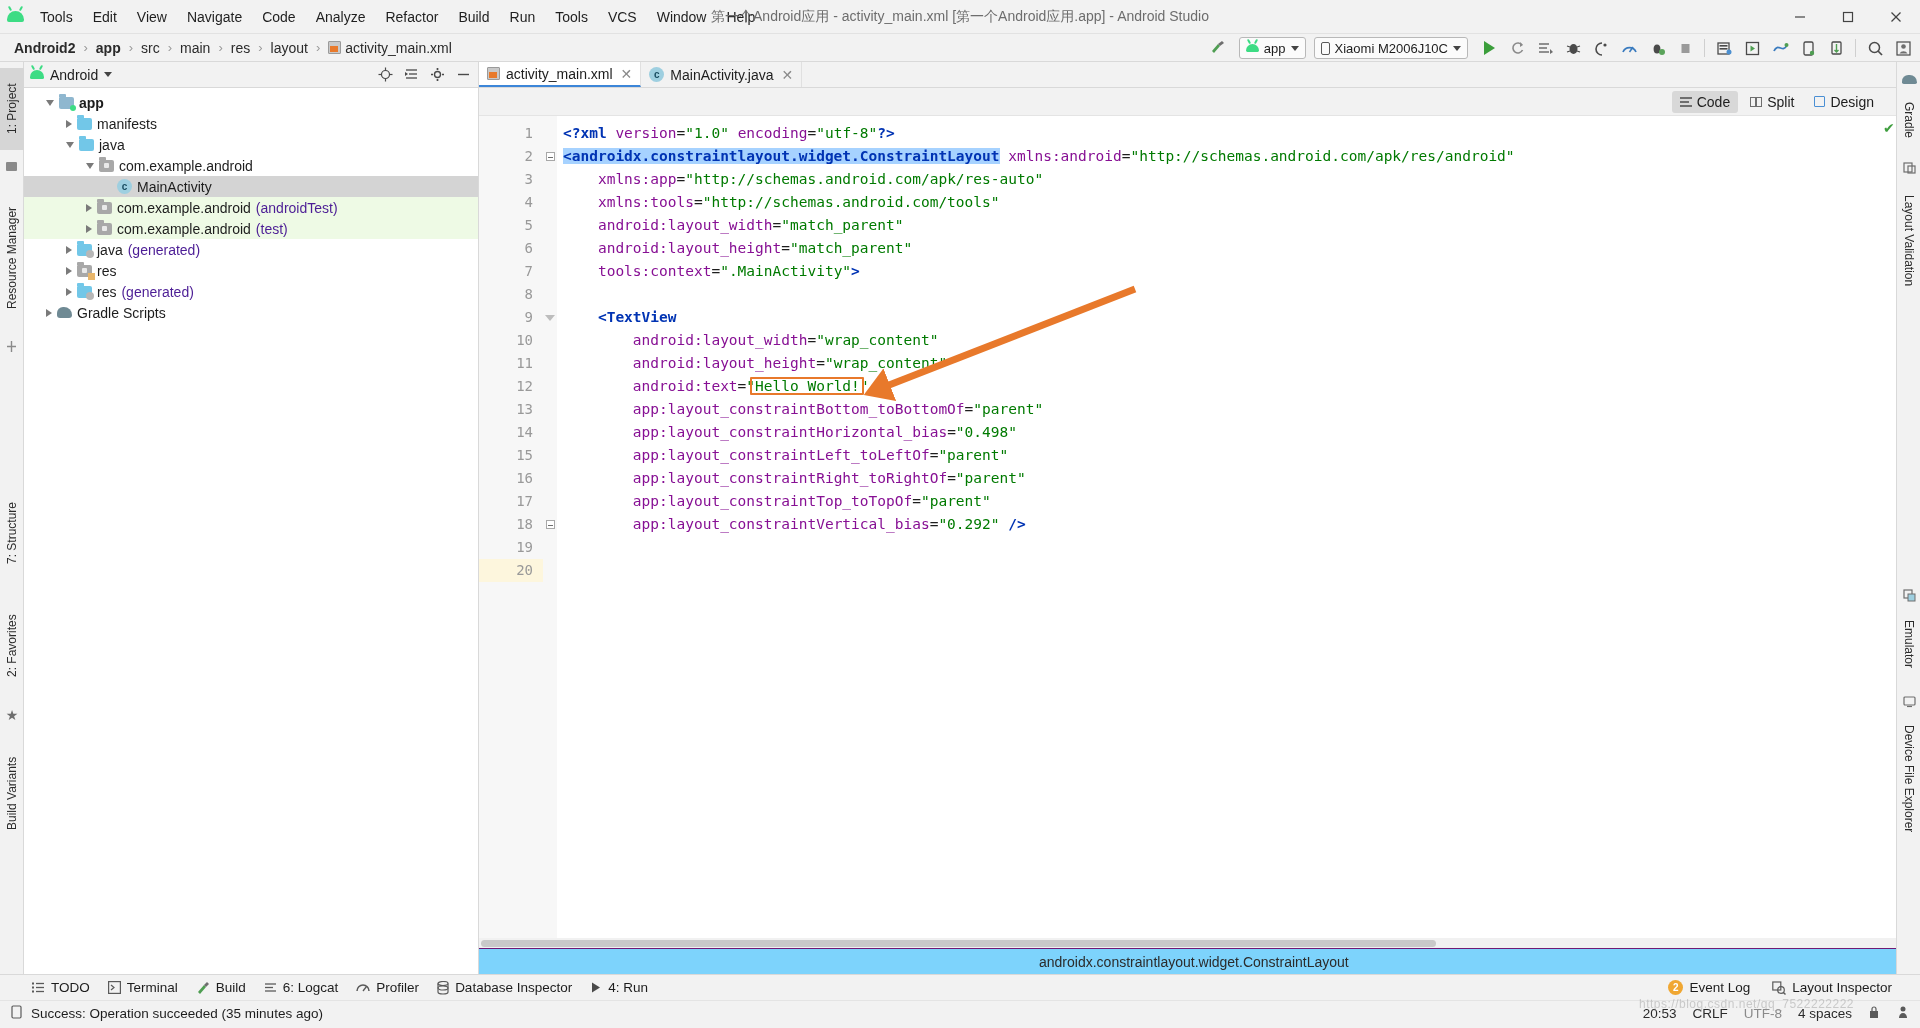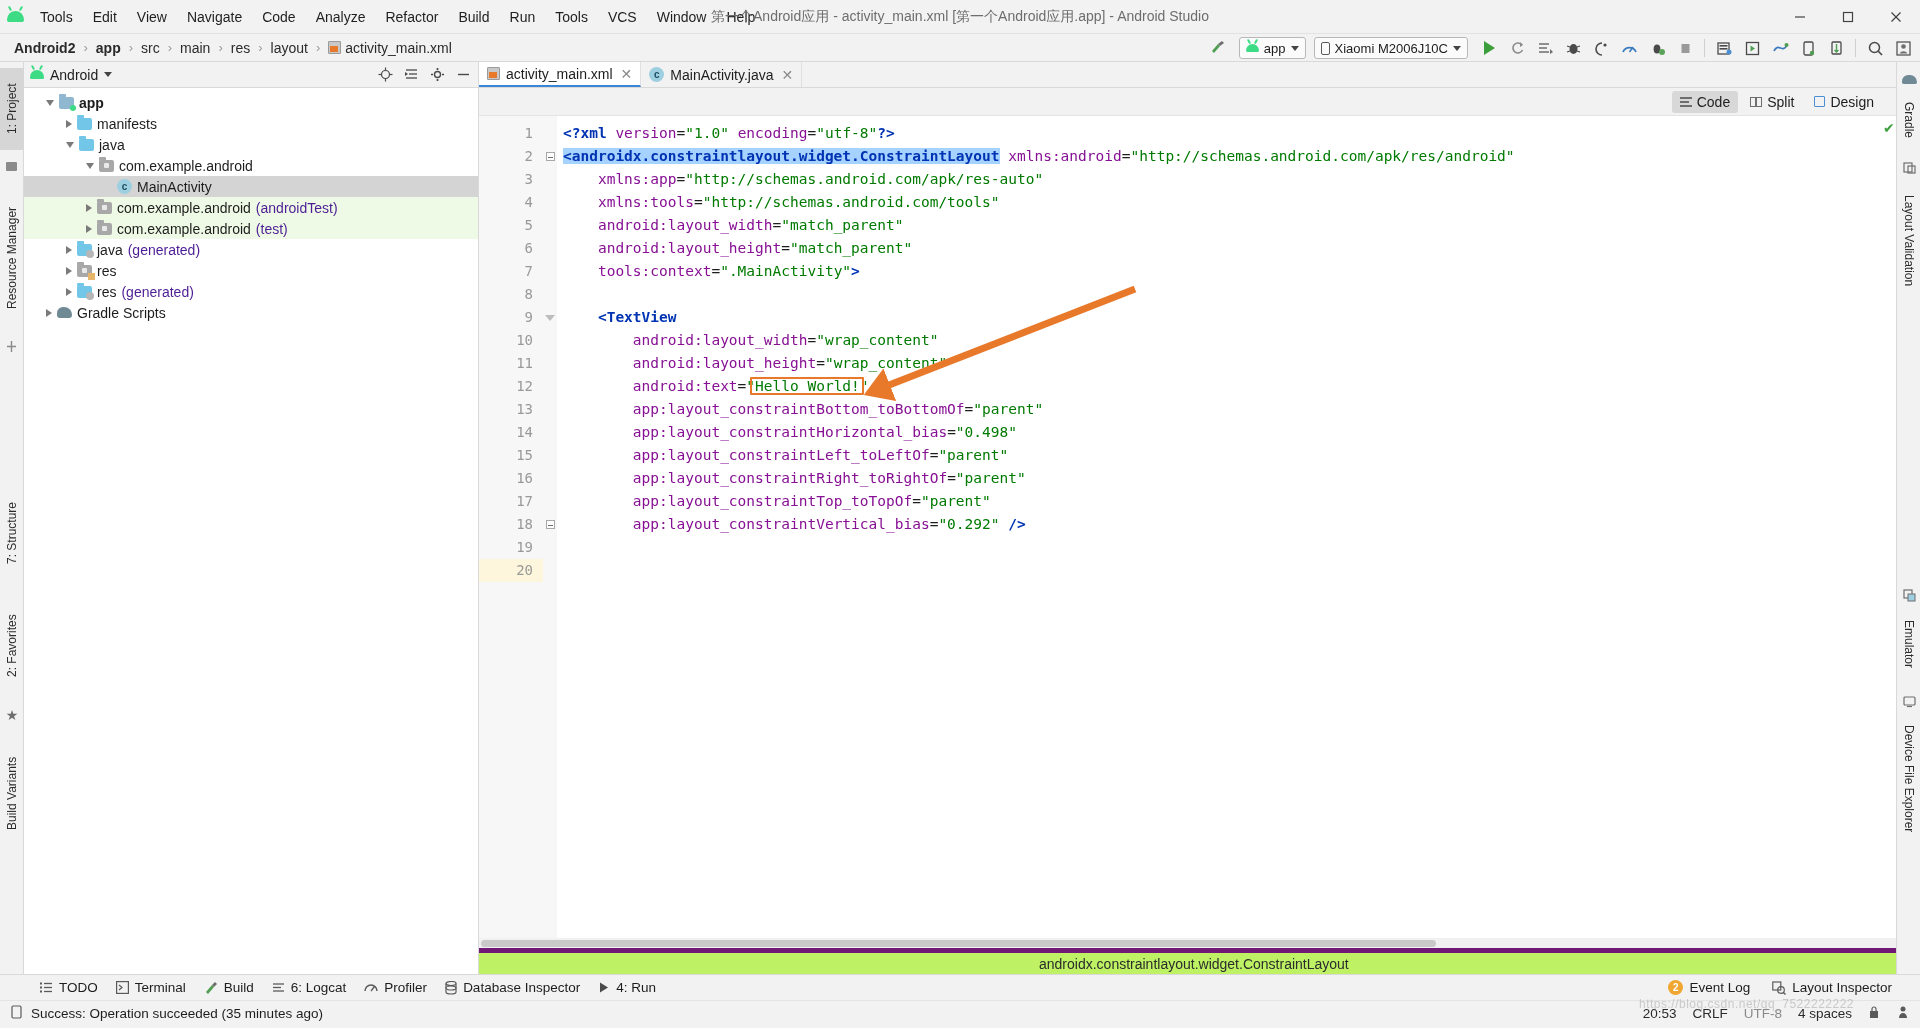--- a/index.html
+++ b/index.html
@@ -187,37 +187,37 @@
   .pi { color: #0033b3; font-weight:bold;}
   .punct { color: #1d1d1d; }
   .sel-blue { background: #a6d2ff; }
 
   .editor-scroll-h {
     height: 10px; background:#f1f1f1; position: relative;
   }
   .scroll-thumb-h { position:absolute; left: 2px; top: 2px; height:7px; width: 955px; background:#c9c9c9; border-radius:4px;}
 
   .breadcrumb-bottom {
-    height: 26px; background:#bef264; display:flex; align-items:center;
-    padding-left: 560px; font-size: 14px; color:#2b2b2b; border-top:5px solid #701a75;
+    height: 26px; background:#7dd3fc; display:flex; align-items:center;
+    padding-left: 560px; font-size: 14px; color:#2b2b2b; border-top:1px solid #701a75;
   }
 
   
   .stripe { width: 14px; background:#fff; position:relative; flex-shrink:0; }
   .stripe .ok { position:absolute; top:4px; left:1px; color:#3f9e3f; font-size:14px;}
 
   
   .right-strip {
     width: 24px; background:#f2f2f2; border-left:1px solid #d9d9d9; position:relative; flex-shrink:0;
   }
 
   
   .bottom-tools {
     height: 26px; background: #f2f2f2; border-top: 1px solid #d9d9d9;
-    display: flex; align-items: center; padding-left: 40px; gap: 18px; position: relative;
+    display: flex; align-items: center; padding-left: 32px; gap: 18px; position: relative;
   }
   .btool { display:flex; align-items:center; gap:6px; font-size:13.5px; color:#1d1d1d; white-space:nowrap;}
   .bt-right { position:absolute; right: 28px; display:flex; align-items:center; gap:22px; }
   .badge-2 {
     width:15px;height:15px;border-radius:50%;background:#f0a732;color:#fff;
     font-size:10px;font-weight:bold;display:flex;align-items:center;justify-content:center;
   }
   .statusbar {
     height: 25px; background:#f2f2f2; display:flex; align-items:center;
     padding-left: 10px; gap: 8px; font-size: 13.5px; color:#1d1d1d; position:relative;

